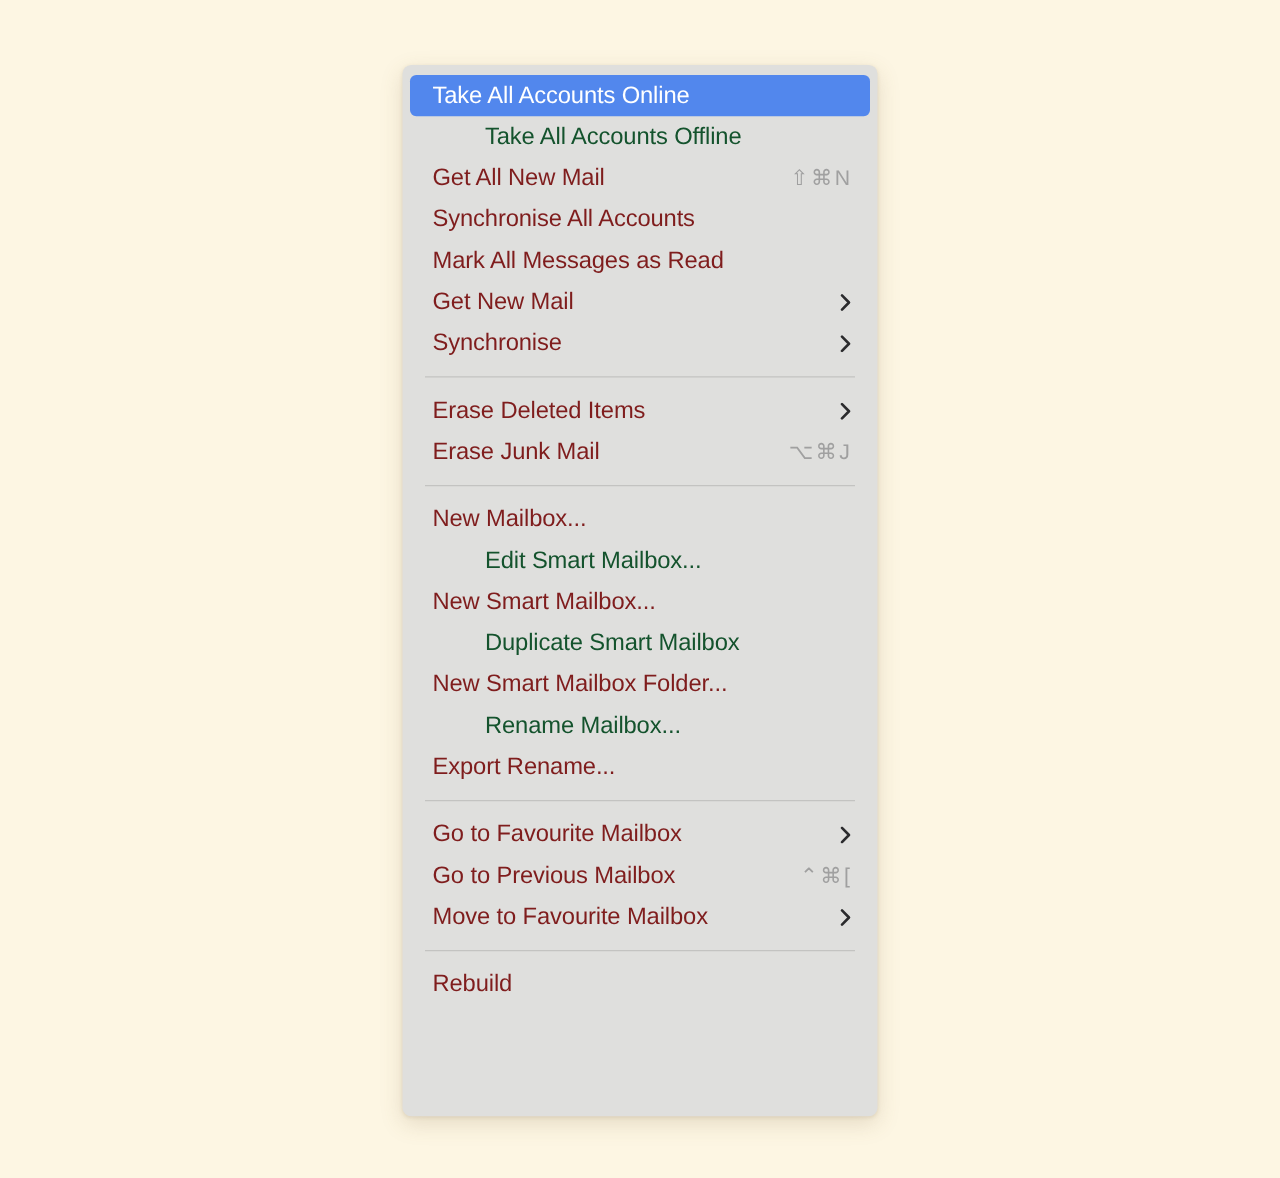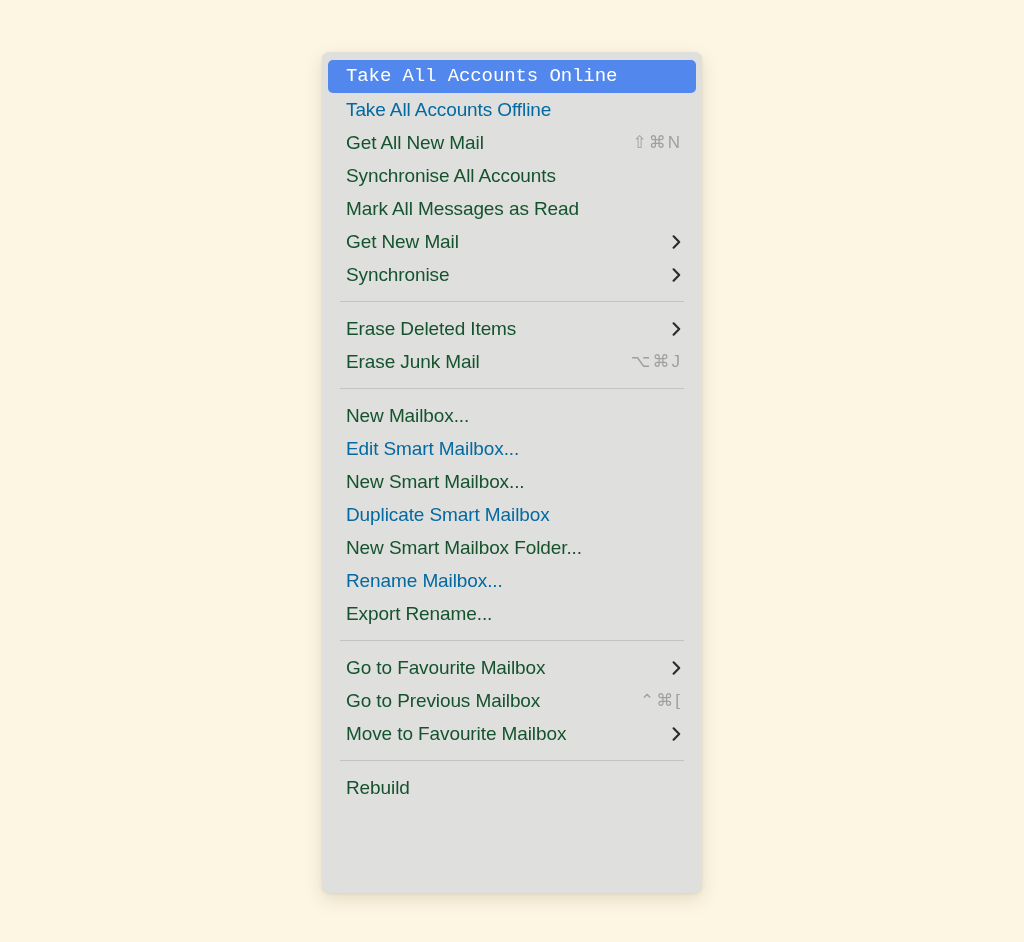--- a/index.html
+++ b/index.html
@@ -43,36 +43,36 @@
     padding: 0 12px 0 18px;
     margin: 0 6px;
     border-radius: 5px;
     cursor: default;
     user-select: none;
   }
 
   .menu-item .label {
     font-size: 19px;
     line-height: 1;
-    color: #14532d;
+    color: #7f1d1d;
     letter-spacing: -0.1px;
     white-space: nowrap;
     flex: 1 1 auto;
   }
 
   .menu-item.disabled .label {
-    color: #0369a1;
+    color: #14532d;
+    margin-left: 42px;
   }
 
   .menu-item.selected {
     background: #5287ed;
   }
   .menu-item.selected .label {
     color: #ffffff;
-    font-family: Liberation Mono, monospace;
   }
 
   .shortcut {
     font-size: 17px;
     color: #a0a0a0;
     letter-spacing: 2px;
     white-space: nowrap;
     flex: 0 0 auto;
     padding-right: 2px;
     font-family: "Liberation Sans", "DejaVu Sans", sans-serif;

